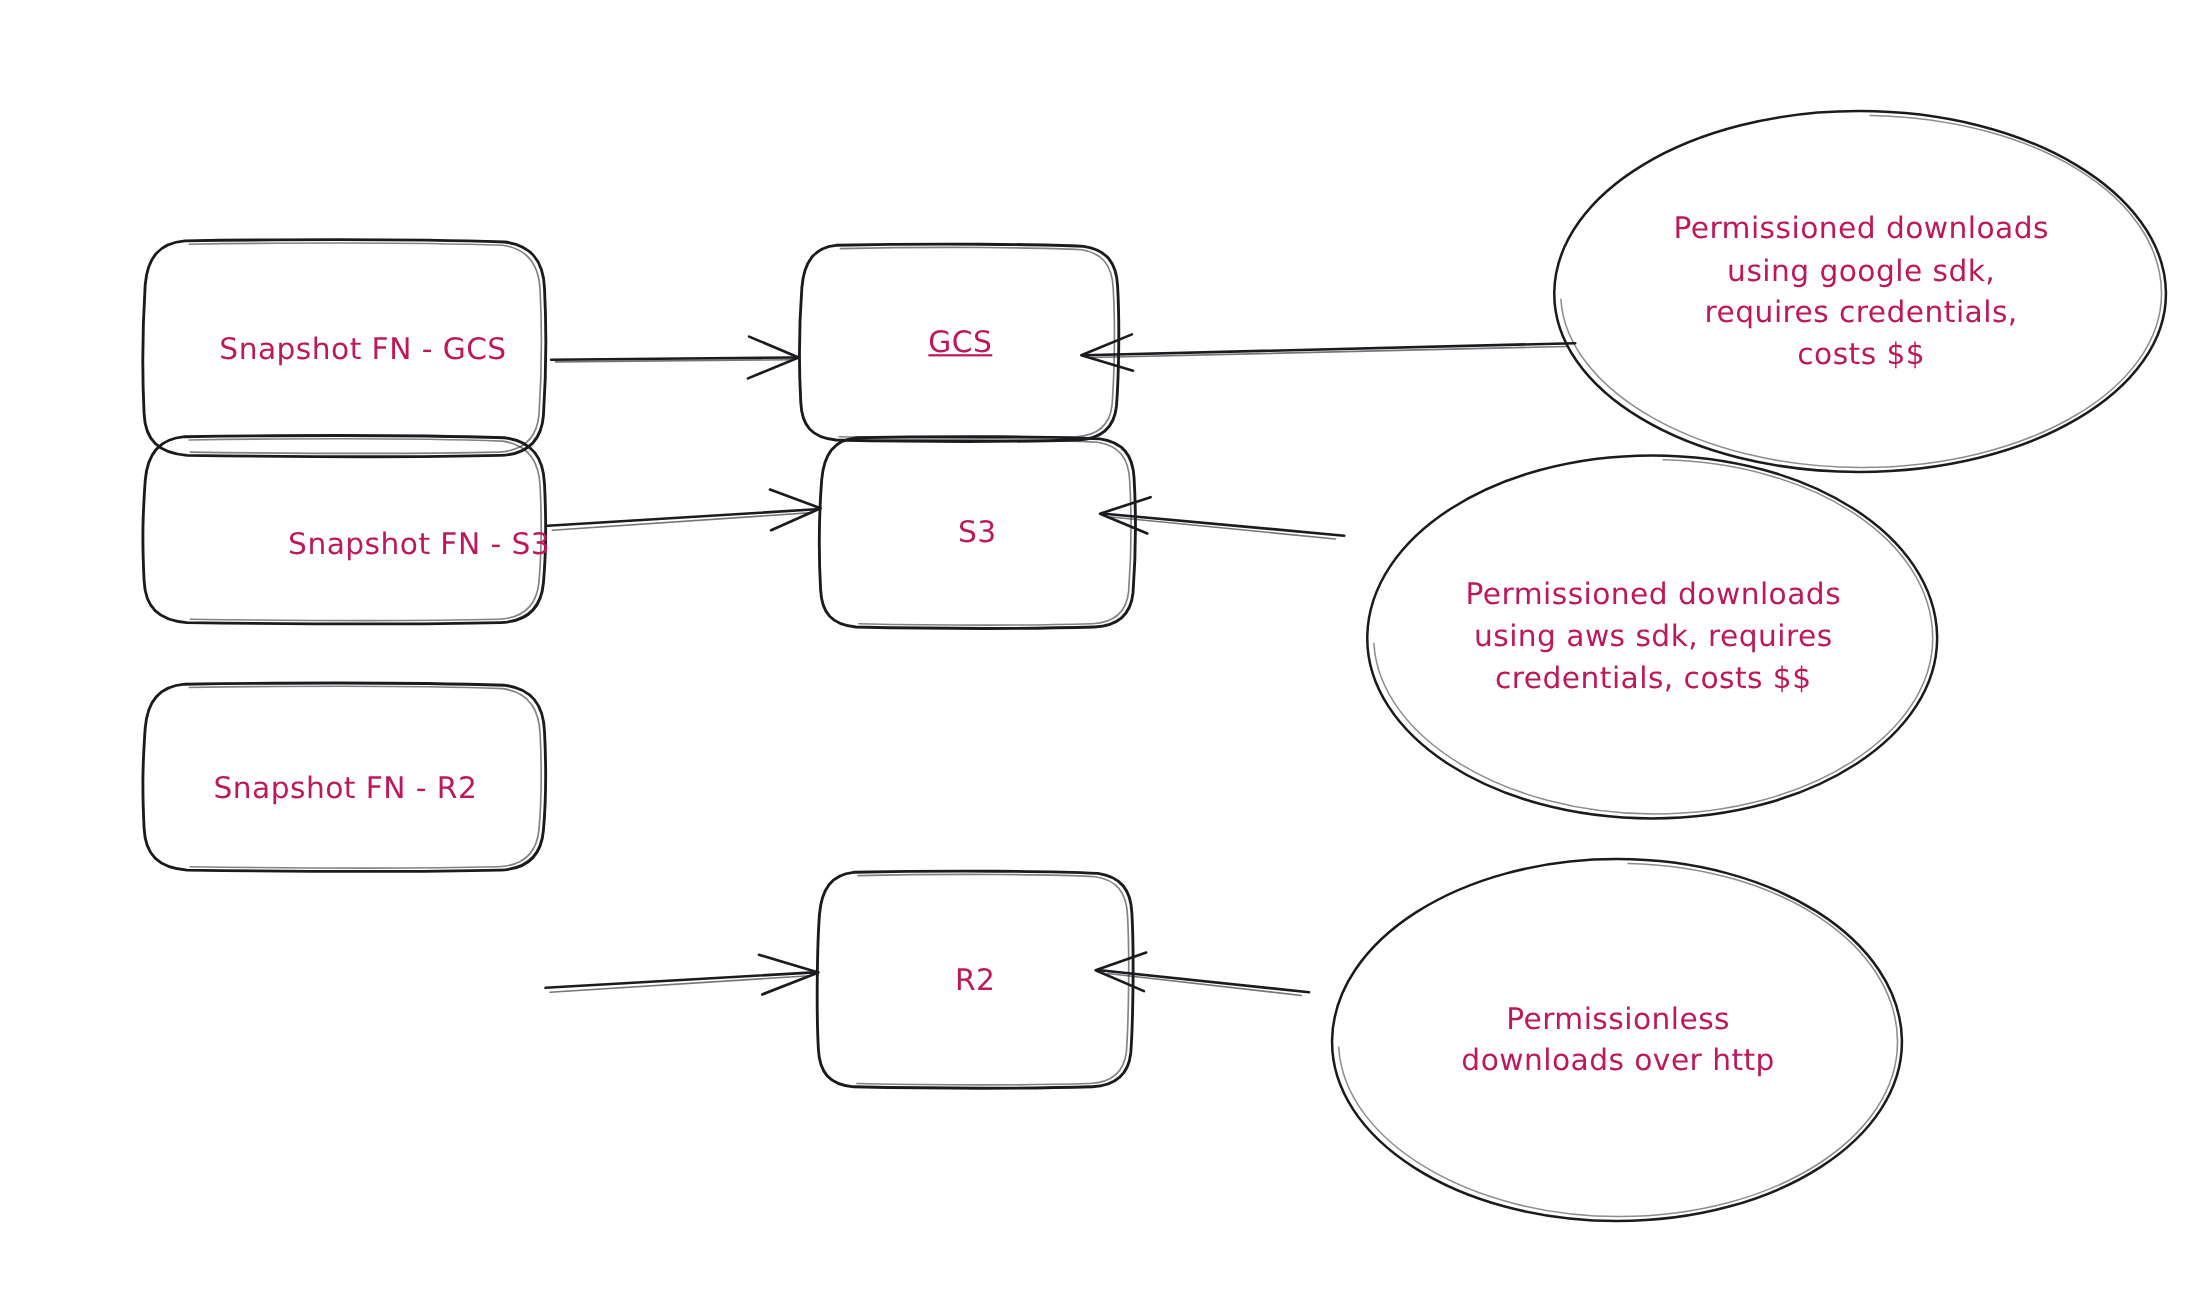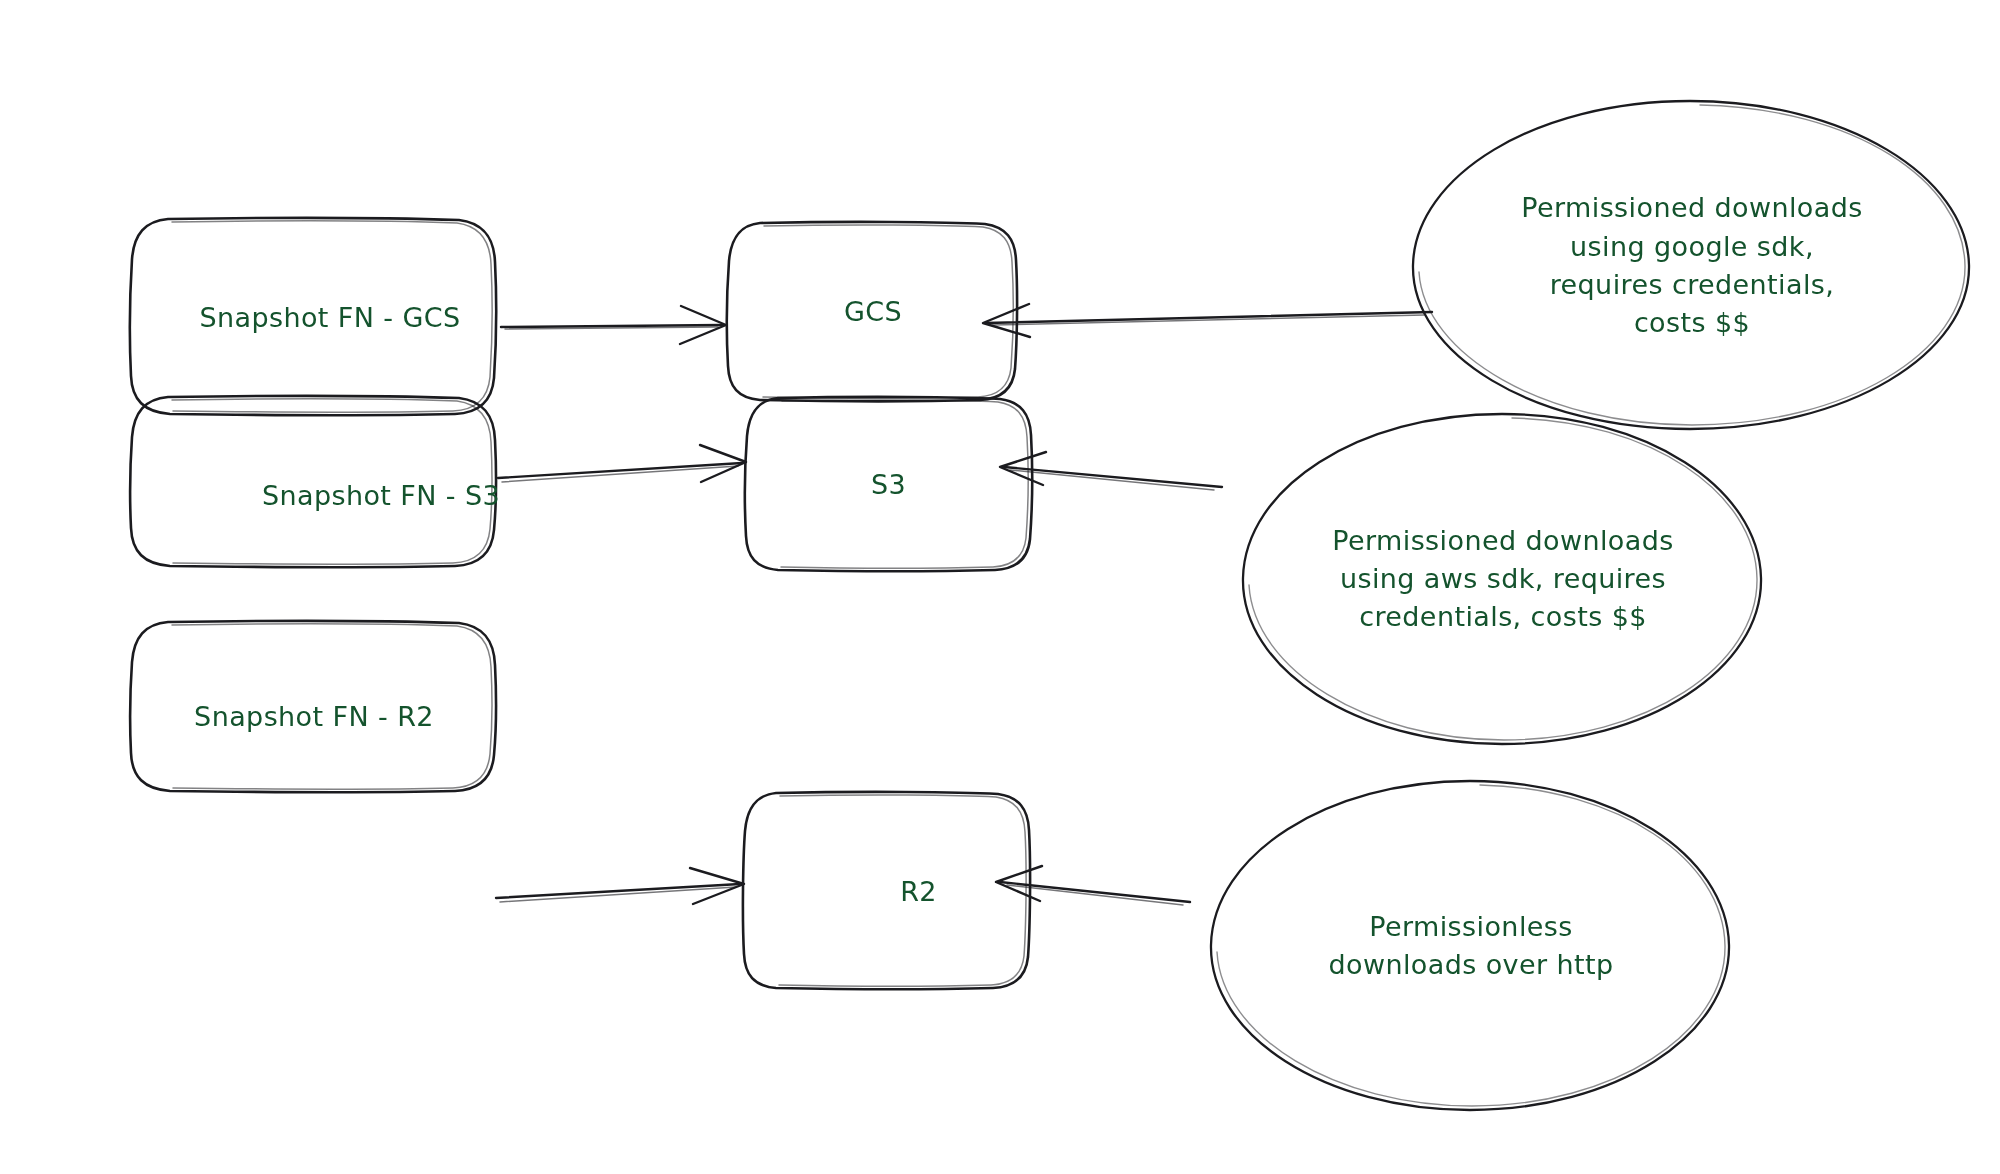--- a/index.html
+++ b/index.html
@@ -35,21 +35,21 @@
   .stroke-ellipse-2 { stroke-width: 1.4; opacity: .5; }
   .stroke-arrow { stroke-width: 2.4; }
   .stroke-arrow-2 { stroke-width: 1.5; opacity: .6; }
 
   .node-label {
     position: absolute;
     display: flex;
     align-items: center;
     justify-content: center;
     text-align: center;
-    color: #14532d;
+    color: #be185d;
     pointer-events: none;
     letter-spacing: .4px;
   }
   .label-box {
     font-size: 27px;
     line-height: 1.25;
   }
   .label-box-small {
     font-size: 27px;
     line-height: 1.25;
@@ -229,21 +229,21 @@
            C 1618 788, 1724 859, 1725 946
            C 1726 1033, 1614 1106, 1472 1106
            C 1336 1106, 1222 1037, 1217 952"></path>
     </g>
 
   </svg>
 
   <div class="hit node-label label-box" style="left:147px; top:219px; width:366px; height:197px;">
     <span>Snapshot FN - GCS</span>
   </div>
-  <div class="hit node-label label-box-small" style="left:728px; top:222px; width:290px; height:180px;">
+  <div class="hit node-label label-box-small" style="left:728px; top:222px; width:290px; height:180px;text-decoration:underline;">
     <span>GCS</span>
   </div>
   <div class="hit node-label label-ellipse" style="left:1413px; top:101px; width:558px; height:330px;">
     <span>Permissioned downloads
 using google sdk,
 requires credentials,
 costs $$</span>
   </div>
 
   <div class="hit node-label label-box" style="left:131px; top:410px; width:428px; height:171px;margin-left:36px;">
@@ -254,21 +254,21 @@
   </div>
   <div class="hit node-label label-ellipse" style="left:1243px; top:414px; width:520px; height:330px;">
     <span>Permissioned downloads
 using aws sdk, requires
 credentials, costs $$</span>
   </div>
 
   <div class="hit node-label label-box" style="left:131px; top:654px; width:366px; height:126px;">
     <span>Snapshot FN - R2</span>
   </div>
-  <div class="hit node-label label-box-small" style="left:742px; top:793px; width:289px; height:197px;padding-left:32px;">
+  <div class="hit node-label label-box-small" style="left:742px; top:793px; width:289px; height:197px;">
     <span>R2</span>
   </div>
   <div class="hit node-label label-ellipse" style="left:1211px; top:781px; width:520px; height:330px;text-align:center;">
     <span>Permissionless
 downloads over http</span>
   </div>
 
 </div>
 
 </body></html>

